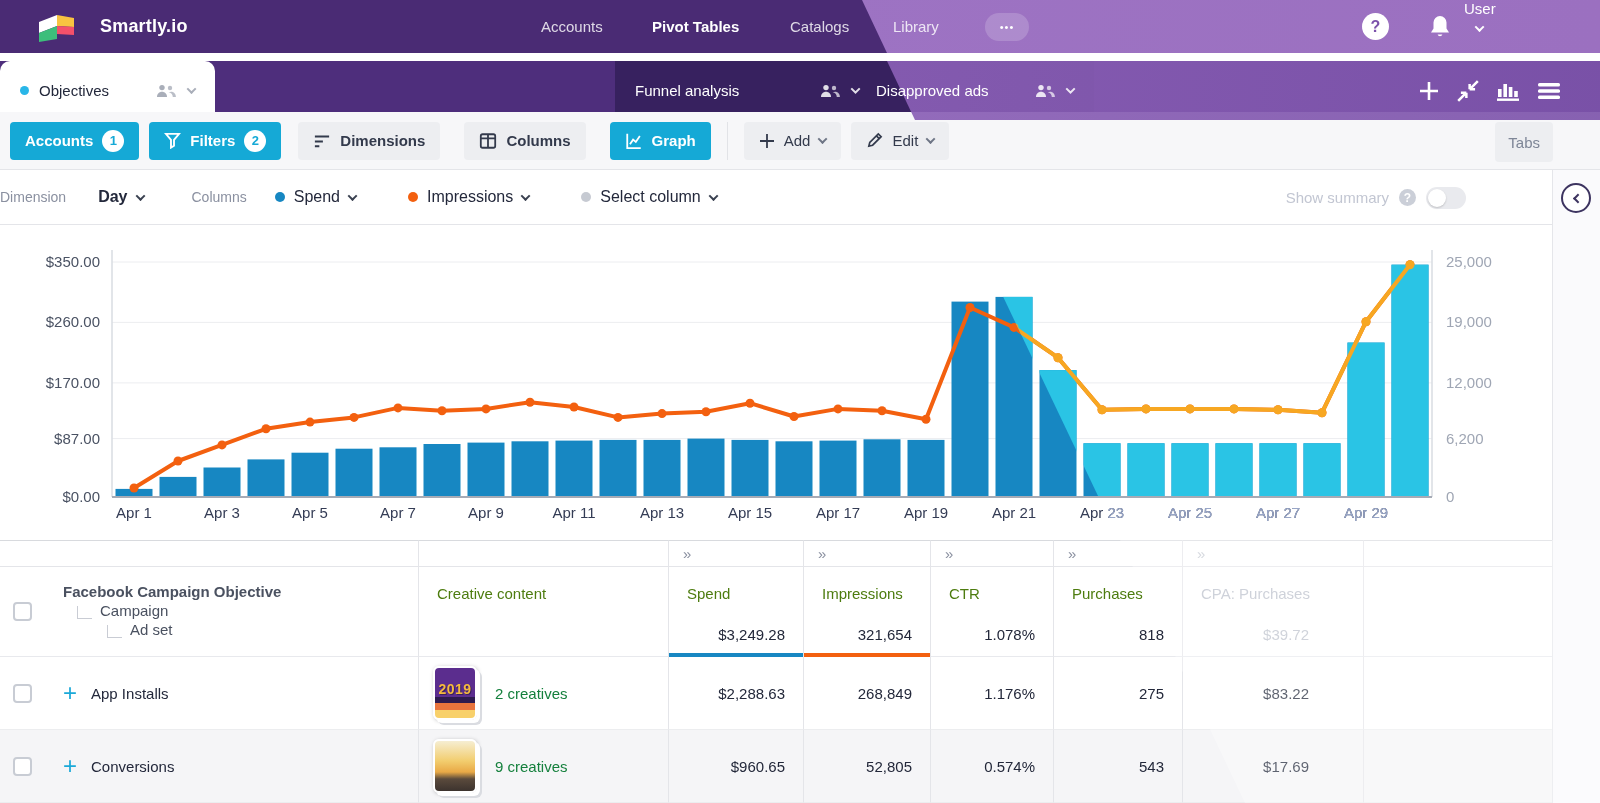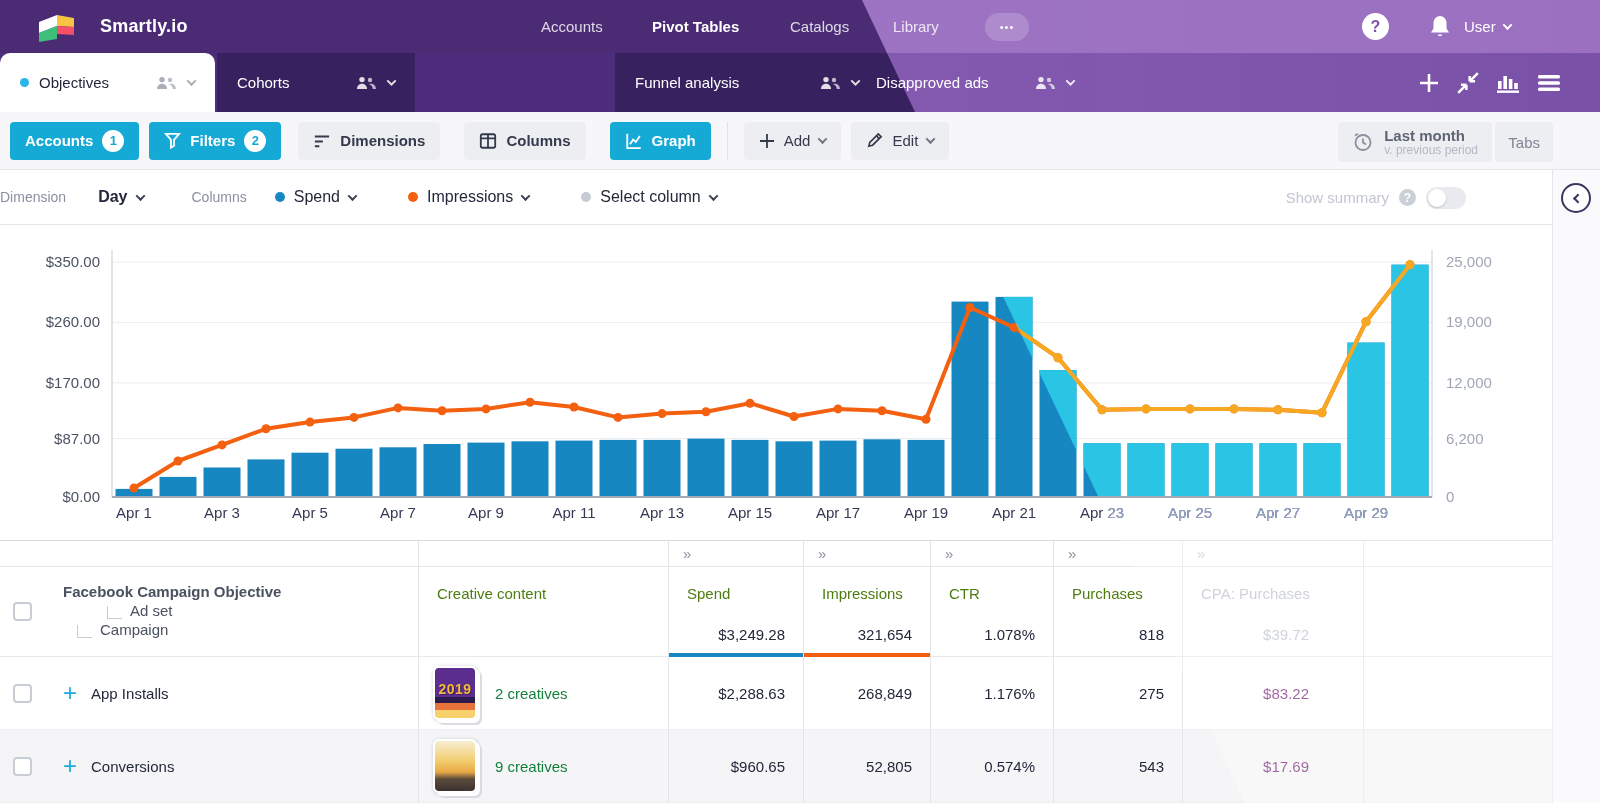--- a/index.html
+++ b/index.html
@@ -13,26 +13,26 @@
                clip-path:polygon(862px 0,1600px 0,1600px 53px,887px 53px); z-index:1; }
   .nav > .nv { position:absolute; top:0; height:53px; display:flex; align-items:center; z-index:2; }
   .brand { color:#fff; font-size:18px; font-weight:bold; letter-spacing:.2px; }
   .nav-item { color:rgba(255,255,255,.82); font-size:15px; cursor:pointer; }
   .nav-item.active { color:#fff; font-weight:bold; }
   .more-pill { width:44px; height:28px; border-radius:14px; background:rgba(255,255,255,.18);
                display:flex; align-items:center; justify-content:center; color:#fff; font-size:11px;
                letter-spacing:1px; cursor:pointer; }
   .help-circle { width:27px; height:27px; border-radius:50%; background:#fff; color:#7C52AB;
                  font-weight:bold; font-size:16px; display:flex; align-items:center; justify-content:center; cursor:pointer; }
-  .user { color:#fff; font-size:15px; display:flex; align-items:center; gap:8px; cursor:pointer; }
+  .user { color:#fff; font-size:15px; display:flex; align-items:center; gap:8px; cursor:pointer;flex-direction:column; }
   .chev { display:inline-block; width:7px; height:7px; border-right:2px solid currentColor;
           border-bottom:2px solid currentColor; transform:rotate(45deg) translate(-1px,-1px); }
 
   
-  .tabrow { position:absolute; left:0; top:53px; width:1600px; height:59px; background:#4E2E7C; }
+  .tabrow { position:absolute; left:0; top:61px; width:1600px; height:59px; background:#4E2E7C; }
   .tab-sheet { position:absolute; inset:0; background:linear-gradient(to right,#A47CCC 0%,#8A5FB6 55%,#7D54AB 100%);
                opacity:.92; clip-path:polygon(887px 0,1600px 0,1600px 59px,915px 59px); z-index:1; }
   .tab { position:absolute; top:0; height:59px; background:#37215F; display:flex; align-items:center;
          justify-content:space-between; padding:0 20px; cursor:pointer; }
   .tab .lbl { color:#fff; font-size:15px; position:relative; z-index:2; white-space:nowrap; }
   .tab .ticons { display:flex; align-items:center; gap:12px; position:relative; z-index:2; color:rgba(255,255,255,.85); }
   .tab.active { background:#fff; border-radius:10px 10px 0 0; }
   .tab.active .lbl { color:#23283B; }
   .tab.active .ticons { color:#A9AEB9; }
   .tab-dot { width:9px; height:9px; border-radius:50%; margin-right:10px; position:relative; z-index:2; }
@@ -113,21 +113,21 @@
   .plus-ic { color:#1BA9D8; font-size:24px; font-weight:400; line-height:20px; cursor:pointer; }
   .creative-cell { display:flex; align-items:center; gap:18px; padding-left:14px; }
   .thumb { width:44px; height:54px; border-radius:6px; position:relative; border:2px solid #fff;
            box-shadow:3px 3px 0 #fff, 5px 5px 0 #DADCE1, 1px 1px 4px rgba(0,0,0,.25); overflow:hidden; }
   .thumb-2019 { background:linear-gradient(#5B2D8E 0 58%, #2E1B4E 58% 70%, #E8743C 70% 84%, #F8D06A 84%); }
   .thumb-2019 .t19 { position:absolute; left:0; right:0; top:13px; text-align:center; color:#F5B93C;
                      font-weight:bold; font-size:14px; letter-spacing:.5px; text-shadow:1px 1px 0 #3A1F5E; }
   .thumb-sunset { background:linear-gradient(#F6EED2 0%, #F2CD6E 40%, #E9A946 62%, #5A4A3C 76%, #3C332E 100%); }
   .creatives-label { color:#15803d; font-size:15px; }
   .num { justify-content:flex-end; padding-right:18px; font-size:15px; color:#23283A; }
-  .num.muted { color:#701a75;text-align:center; }
+  .num.muted { color:#0f172a;text-align:center; }
   .num.cpa { padding-right:54px; }
 
   .overlay-bottom { position:absolute; left:0; top:540px; width:1600px; height:263px; background:rgba(255,255,255,.33);
                     clip-path:polygon(1120px 0,1600px 0,1600px 263px,1245px 263px); pointer-events:none; z-index:6; }
 </style>
 </head>
 <body>
 
 <div class="page">
 
@@ -163,32 +163,20 @@
       <span class="chev"></span>
     </div>
   </div>
 
   <div class="tabrow">
     <div class="tab active" style="left:0; width:215px;">
       <span style="display:flex;align-items:center;position:relative;z-index:2;">
         <span class="tab-dot" style="background:#29B6E8;"></span>
         <span class="lbl">Objectives</span>
       </span>
-      <span class="ticons">
-        <svg width="20" height="14" viewBox="0 0 20 14" fill="currentColor">
-          <circle cx="6" cy="3.6" r="2.7"></circle>
-            <path d="M1 13c0-3.1 2.2-5.2 5-5.2s5 2.1 5 5.2z"></path>
-          <circle cx="14" cy="4" r="2.2" opacity=".8"></circle>
-            <path d="M12.6 8.2c2.5.4 4.2 2.3 4.2 4.8h3.1c0-3.1-2.1-5.2-4.7-5.2z" opacity=".8"></path>
-        </svg>
-        <span class="chev"></span>
-      </span>
-    </div>
-    <div class="tab" style="left:217px; width:198px;">
-      <span class="lbl">Cohorts</span>
       <span class="ticons">
         <svg width="20" height="14" viewBox="0 0 20 14" fill="currentColor">
           <circle cx="6" cy="3.6" r="2.7"></circle>
             <path d="M1 13c0-3.1 2.2-5.2 5-5.2s5 2.1 5 5.2z"></path>
           <circle cx="14" cy="4" r="2.2" opacity=".8"></circle>
             <path d="M12.6 8.2c2.5.4 4.2 2.3 4.2 4.8h3.1c0-3.1-2.1-5.2-4.7-5.2z" opacity=".8"></path>
         </svg>
         <span class="chev"></span>
       </span>
     </div>
@@ -288,31 +276,20 @@
       <span>Add</span>
       <span class="chev" style="color:#6E7585;"></span>
     </div>
     <div class="btn btn-gray" style="margin-left:10px; font-weight:normal;">
       <svg width="17" height="17" viewBox="0 0 18 18" fill="none" stroke="#333A4C" stroke-width="1.8">
         <path d="M3 15l1-4L13 2l3 3-9 9-4 1Z"></path>
           <path d="M11 4l3 3"></path>
       </svg>
       <span>Edit</span>
       <span class="chev" style="color:#6E7585;"></span>
-    </div>
-    <div class="btn-period">
-      <svg width="22" height="22" viewBox="0 0 22 22" fill="none" stroke="#8A90A0" stroke-width="1.8">
-        <circle cx="11" cy="11.5" r="7.5"></circle>
-          <path d="M11 7.5v4l3 2"></path>
-          <path d="M3 4.5 6 2.8"></path>
-      </svg>
-      <div>
-        <div class="l1">Last month</div>
-        <div class="l2">v. previous period</div>
-      </div>
     </div>
     <div class="btn-tabs">
       <span>Tabs</span>
     </div>
   </div>
 
   <div class="dimrow">
     <span class="dlabel">Dimension</span>
     <span class="dvalue" style="margin-left:32px;">
       <span>Day</span>
@@ -568,27 +545,27 @@
 
     <div class="row-head" style="display:contents;">
       <div class="tc">
         <div class="cb-wrap">
             <span class="checkbox"></span>
           </div>
       </div>
       <div class="tc">
         <div class="tree">
           <div class="tree-main">Facebook Campaign Objective</div>
+          <div class="tree-item lvl1">
+              <span class="elbow"></span>
+              <span>Campaign</span>
+            </div>
           <div class="tree-item lvl2">
               <span class="elbow"></span>
               <span>Ad set</span>
-            </div>
-          <div class="tree-item lvl1">
-              <span class="elbow"></span>
-              <span>Campaign</span>
             </div>
         </div>
       </div>
       <div class="tc bl">
         <div class="col-label">Creative content</div>
       </div>
       <div class="tc bl">
         <div class="col-label">Spend</div>
         <div class="summary-val">$3,249.28</div>
         <div class="underline" style="background: rgb(23, 135, 194);"></div>

